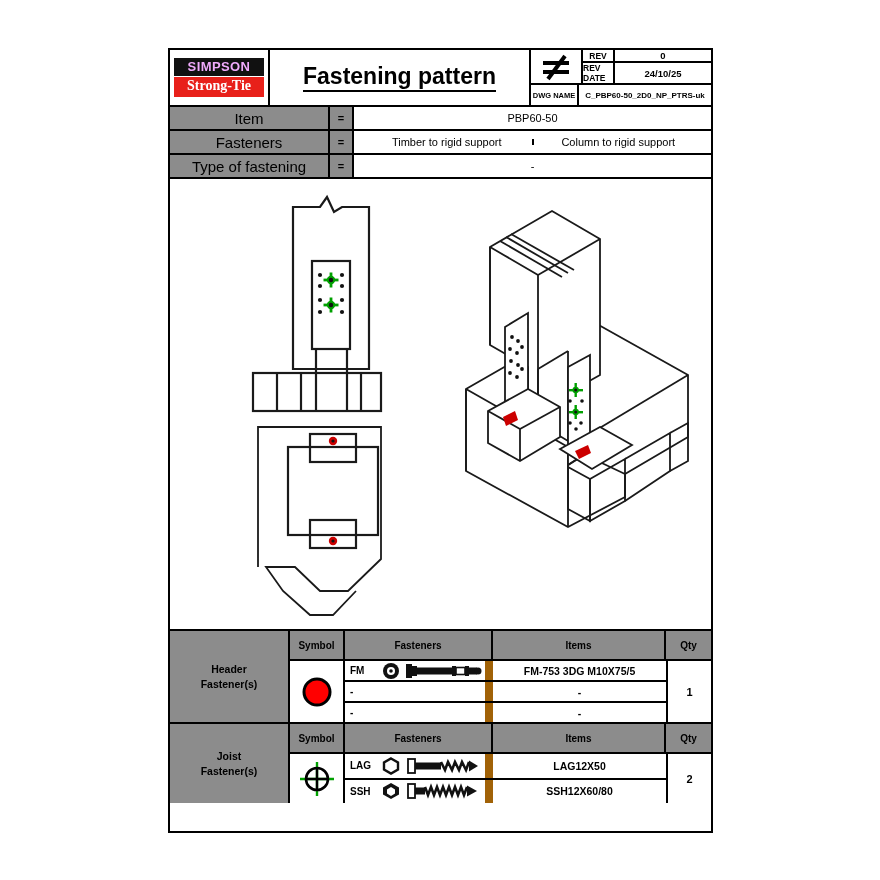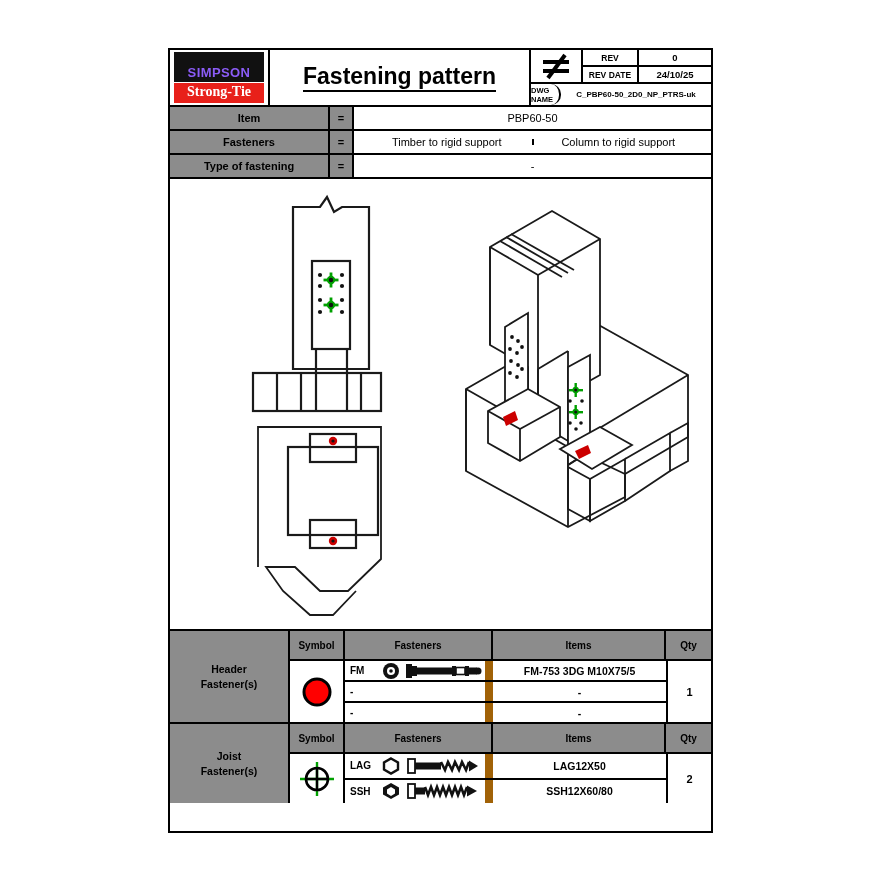--- a/index.html
+++ b/index.html
@@ -5,48 +5,48 @@
   html,body{margin:0;padding:0;background:#ffffff;}
   body{width:880px;height:880px;font-family:"Liberation Sans",sans-serif;overflow:hidden;}
 
   #sheet{position:absolute;left:168px;top:48px;width:545px;height:785px;
          border:2px solid #000;background:#fff;box-sizing:border-box;}
 
   
   .titleblock{display:flex;height:57px;border-bottom:2px solid #000;box-sizing:border-box;}
   .logo-cell{width:100px;border-right:2px solid #000;box-sizing:border-box;
              display:flex;flex-direction:column;justify-content:center;align-items:center;padding:3px 4px;}
-  .logo-simpson{background:#111;color:#8b5cf6;font-weight:bold;font-size:13px;letter-spacing:.4px;
-                width:100%;text-align:center;padding:14px 0 2px;line-height:1.05;box-sizing:border-box;}
+  .logo-simpson{background:#111;color:#f0abfc;font-weight:bold;font-size:13px;letter-spacing:.4px;
+                width:100%;text-align:center;padding:2px 0 2px;line-height:1.05;box-sizing:border-box;}
   .logo-strongtie{background:#e8201a;color:#fff;font-family:"Liberation Serif",serif;font-weight:bold;
                   font-size:14px;width:100%;text-align:center;padding:2px 0 3px;line-height:1.05;
                   box-sizing:border-box;margin-top:1px;}
   .title-cell{flex:1;display:flex;align-items:center;justify-content:center;border-right:2px solid #000;
               box-sizing:border-box;}
   .title-cell span{font-size:23px;font-weight:bold;border-bottom:2px solid #000;padding-bottom:1px;
                    line-height:1.15;}
   .rev-block{width:180px;display:flex;flex-direction:column;box-sizing:border-box;}
   .rev-top{flex:1;display:flex;border-bottom:2px solid #000;box-sizing:border-box;}
   .neq-cell{width:52px;border-right:2px solid #000;display:flex;align-items:center;justify-content:center;
             box-sizing:border-box;}
   .rev-grid{flex:1;display:flex;flex-direction:column;}
   .rev-row{flex:1;display:flex;}
   .rev-row:first-child{border-bottom:2px solid #000;}
-  .rev-lbl{width:56px;border-right:2px solid #000;display:flex;align-items:center;justify-content:center;
+  .rev-lbl{width:32px;border-right:2px solid #000;display:flex;align-items:center;justify-content:center;
            font-size:8.5px;font-weight:bold;box-sizing:border-box;}
   .rev-val{flex:1;display:flex;align-items:center;justify-content:center;font-size:9.5px;font-weight:bold;}
   .rev-bot{height:21px;display:flex;}
-  .dwg-lbl{width:30px;border-right:2px solid #000;display:flex;align-items:center;justify-content:center;
-           font-size:7.5px;font-weight:bold;box-sizing:border-box;border-radius:10px;}
+  .dwg-lbl{width:48px;border-right:2px solid #000;display:flex;align-items:center;justify-content:center;
+           font-size:7.5px;font-weight:bold;box-sizing:border-box;}
   .dwg-val{flex:1;display:flex;align-items:center;justify-content:center;font-size:8px;font-weight:bold;}
 
   
   .info-row{display:flex;height:24px;border-bottom:2px solid #000;box-sizing:border-box;}
   .info-lbl{width:160px;background:#8c8c8c;display:flex;align-items:center;justify-content:center;
-            font-size:11px;font-weight:bold;border-right:2px solid #000;box-sizing:border-box;}
+            font-size:15px;font-weight:normal;border-right:2px solid #000;box-sizing:border-box;}
   .info-eq{width:24px;background:#8c8c8c;display:flex;align-items:center;justify-content:center;
            font-size:11px;font-weight:bold;border-right:2px solid #000;box-sizing:border-box;}
   .info-val{flex:1;display:flex;align-items:center;justify-content:center;font-size:11px;}
   .info-val.split{padding:8px;}
   .half{flex:1;display:flex;align-items:center;justify-content:center;font-size:11px;height:100%;}
   .half.bordered{border-right:2px solid #000;box-sizing:border-box;}
 
   
   .canvas{position:relative;height:452px;border-bottom:2px solid #000;box-sizing:border-box;
           overflow:hidden;}

